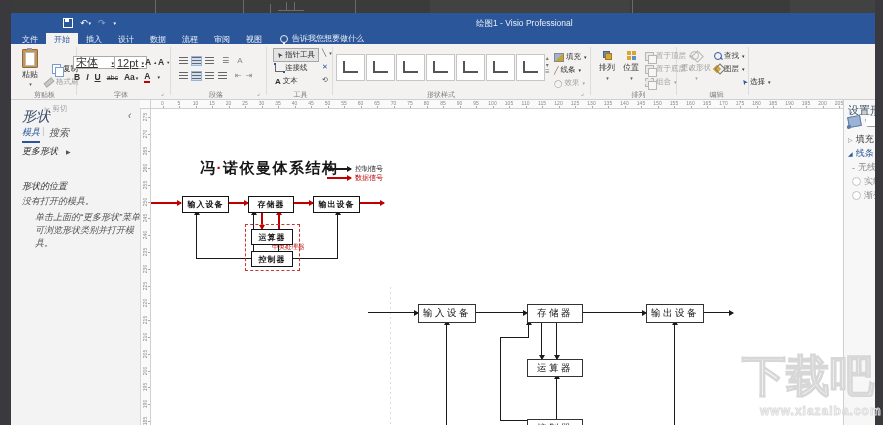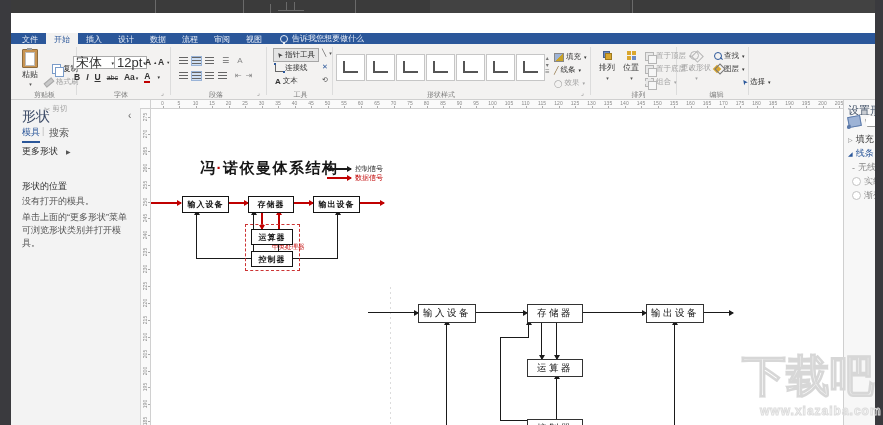--- a/index.html
+++ b/index.html
@@ -48,21 +48,21 @@
   .mini{font-size:7.5px;}
   
   .icon-clipboard{width:14px;height:17px;background:#c89452;border:1px solid #8d6b3d;border-radius:1px;position:relative;display:inline-block;}
   .icon-clipboard::before{content:"";position:absolute;left:2px;top:2px;width:8px;height:12px;background:#fff;border:1px solid #bbb;}
   .icon-clipboard::after{content:"";position:absolute;left:4px;top:-2px;width:5px;height:2px;background:#9b9b9b;}
   .i-cut::after{content:"✂";}
   .icon-copy{width:7px;height:8px;border:1px solid #7a9cc9;background:#fff;position:relative;display:inline-block;}
   .icon-copy::after{content:"";position:absolute;left:2px;top:2px;width:7px;height:8px;border:1px solid #7a9cc9;background:#fff;}
   .icon-brush{width:8px;height:3px;background:#c9c9c9;border:1px solid #aaa;display:inline-block;transform:rotate(-40deg);}
   
-  .combo{border:1px solid #ababab;background:#fff;display:flex;align-items:center;justify-content:space-between;padding:0 2px;height:11px;font-size:13px;}
+  .combo{border:1px solid #ababab;background:#fff;display:flex;align-items:center;justify-content:space-between;padding:0 2px;height:11px;font-size:11px;text-decoration:underline;}
   .fmt{font-weight:bold;font-size:8.5px;}
   .strike{text-decoration:line-through;}
   .uline{text-decoration:underline;}
   .fontcolor{border-bottom:2px solid #c00000;line-height:1;}
   
   .bars{width:9px;height:8px;display:inline-block;background:repeating-linear-gradient(to bottom,#666 0 1px,transparent 1px 3px);}
   .bars.sel{background-color:#cfe0f5;outline:1px solid #9ab4d8;}
   .i-menu::after{content:"☰";}
   .i-angleA::after{content:"A";}
   .i-indR::after{content:"⇥";} .i-indL::after{content:"⇤";}
@@ -99,32 +99,32 @@
   .icon-shapes::after{content:"";position:absolute;right:0;bottom:0;width:7px;height:7px;border:1px solid #b5b5b5;transform:rotate(45deg);}
   .icon-find{width:6px;height:6px;border:1px solid #2b579a;border-radius:50%;position:relative;display:inline-block;}
   .icon-find::after{content:"";position:absolute;left:5px;top:5px;width:3px;height:1px;background:#2b579a;transform:rotate(45deg);}
   .icon-layers{width:8px;height:8px;position:relative;display:inline-block;}
   .icon-layers::before{content:"";position:absolute;left:0;top:1px;width:6px;height:6px;background:#d9a62e;transform:rotate(45deg);}
   .icon-layers::after{content:"";position:absolute;left:2px;top:0;width:6px;height:6px;border:1px solid #777;transform:rotate(45deg);}
   .icon-select{display:inline-block;transform:rotate(-125deg);font-size:7px;color:#2b579a;}
   .icon-select::after{content:"➤";}
 
   
-  #shapes-panel{left:11px;top:99px;width:129px;height:326px;background:#f3f3f3;border-right:1px solid #d6d6d6;z-index:20;}
+  #shapes-panel{left:11px;top:99px;width:129px;height:326px;background:#f3f3f3;border-right:1px solid #d6d6d6;z-index:20;font-style:italic;}
   #sp-title{position:absolute;left:11px;top:9px;font-size:14px;color:#3b4a66;}
   .i-chevL::after{content:"‹";}
   #sp-collapse{position:absolute;left:117px;top:11px;color:#666;font-size:10px;}
   #sp-tab-stencils{position:absolute;left:11px;top:27px;font-size:9px;color:#2b579a;border-bottom:2px solid #2b579a;padding-bottom:2px;}
   #sp-tabdiv{position:absolute;left:31px;top:27px;color:#bbb;font-size:9px;}
   #sp-tab-search{position:absolute;left:38px;top:27px;font-size:10px;color:#555;}
   #sp-more{position:absolute;left:11px;top:46px;font-size:9px;color:#333;display:flex;gap:8px;align-items:center;}
   .i-play{font-size:6px;color:#555;} .i-play::after{content:"▶";}
   #sp-sec{position:absolute;left:11px;top:81px;font-size:9px;color:#333;}
   #sp-empty{position:absolute;left:11px;top:96px;font-size:9px;color:#555;}
-  #sp-hint{position:absolute;left:11px;top:112px;width:110px;font-size:9px;line-height:1.45;color:#555;}
+  #sp-hint{position:absolute;left:24px;top:112px;width:110px;font-size:9px;line-height:1.45;color:#555;}
 
   
   #ruler-corner{left:140px;top:99px;width:10px;height:9px;background:#fafafa;border-right:1px solid #d0d0d0;border-bottom:1px solid #d0d0d0;z-index:20;}
   #hruler{left:140px;top:99px;width:703px;height:9px;background:#fafafa;border-bottom:1px solid #d0d0d0;z-index:19;}
   .htick{position:absolute;top:1px;font-size:5px;color:#8a8a8a;transform:translateX(-50%);}
   .htickmark{position:absolute;bottom:0;width:1px;height:2px;background:#aaa;}
   #vruler{left:140px;top:108px;width:10px;height:317px;background:#fafafa;border-right:1px solid #d0d0d0;z-index:19;}
   .vtick{position:absolute;left:0px;font-size:5px;color:#8a8a8a;transform:rotate(-90deg);transform-origin:center;width:10px;text-align:center;}
   .vtickmark{position:absolute;right:0;height:1px;width:2px;background:#aaa;}
   #canvas{left:150px;top:108px;width:693px;height:317px;background:#fff;z-index:18;}
@@ -184,20 +184,38 @@
     <div class="frag" style="left:155px;top:0;width:1px;height:13px;"></div>
     <div class="frag" style="left:243px;top:0;width:1px;height:13px;"></div>
     <div class="frag" style="left:270px;top:4px;width:1px;height:9px;"></div>
     <div class="frag" style="left:286px;top:2px;width:1px;height:8px;"></div>
     <div class="frag" style="left:294px;top:2px;width:1px;height:8px;"></div>
     <div class="frag" style="left:278px;top:10px;width:26px;height:1px;"></div>
     <div class="frag" style="left:355px;top:0;width:1px;height:13px;"></div>
     <div class="frag" style="left:632px;top:0;width:1px;height:13px;"></div>
   </div>
 
+  <div class="abs" id="titlebar">
+    <div id="qat">
+      <span class="qat-btn">
+          <span class="icon-save"></span>
+        </span>
+      <span class="qat-btn">
+          <span class="i-undo"></span>
+          <span class="i-caret caret-sm"></span>
+        </span>
+      <span class="qat-btn dim">
+          <span class="i-redo"></span>
+        </span>
+      <span class="qat-btn">
+          <span class="i-caret caret-sm"></span>
+        </span>
+    </div>
+    <span id="win-title" class="nowrap">绘图1 - Visio Professional</span>
+  </div>
 
   <div class="abs" id="tabsrow">
     <span class="rtab">文件</span>
     <span class="rtab active">开始</span>
     <span class="rtab">插入</span>
     <span class="rtab">设计</span>
     <span class="rtab">数据</span>
     <span class="rtab">流程</span>
     <span class="rtab">审阅</span>
     <span class="rtab">视图</span>

